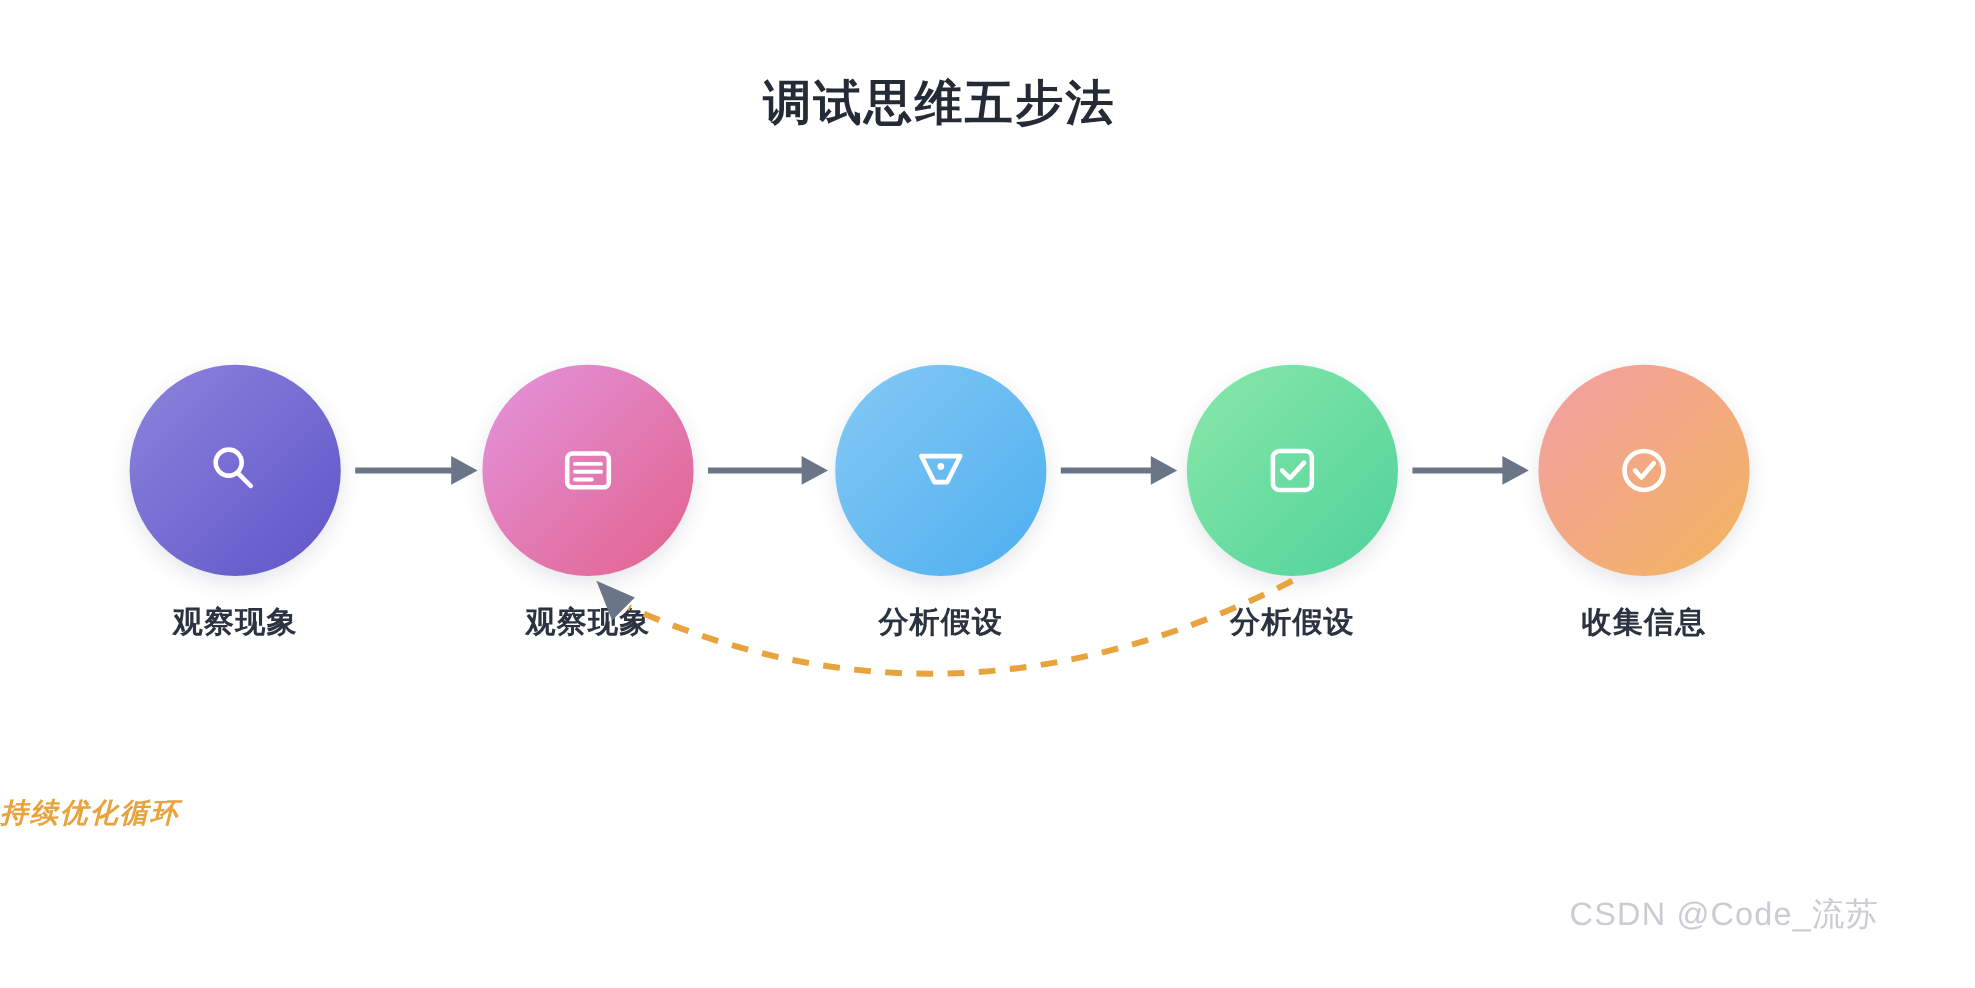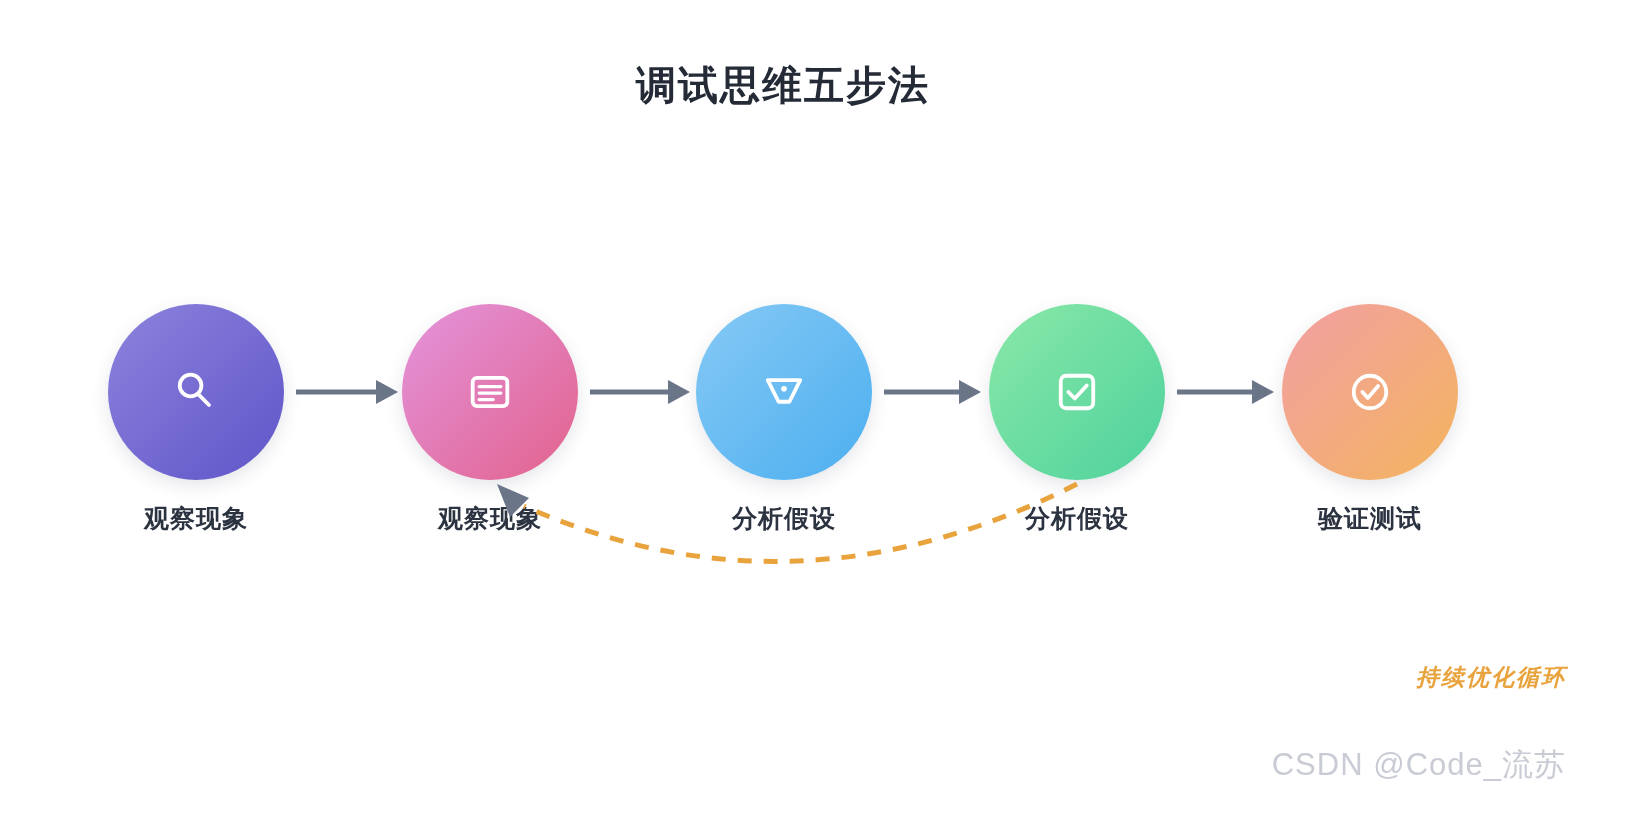--- a/index.html
+++ b/index.html
@@ -68,32 +68,32 @@
     stroke: var(--loop-color, #e8a33d);
     stroke-width: 5;
     fill: none;
     stroke-dasharray: 14 12;
   }
   .loop-label {
     position: absolute;
     left: 0;
     top: 662px;
     width: 1566px;
-    text-align: right;
+    text-align: left;
     font-size: 23px;
     font-style: italic;
     font-weight: 700;
     color: var(--loop-color, #e8a33d);
     letter-spacing: 2px;
   }
   .watermark {
     position: absolute;
     right: 80px;
     top: 744px;
-    font-size: 31px;
+    font-size: 27px;
     color: var(--watermark-color, #c9ccd4);
     letter-spacing: 1px;
   }
 </style>
 </head>
 <body>
 
 <div class="canvas">
 
   <div class="page-title">调试思维五步法</div>
@@ -140,21 +140,21 @@
     <div class="step-label">分析假设</div>
   </div>
 
   <div class="step" style="left:1282px">
     <div class="step-circle" style="background: linear-gradient(135deg, rgb(242, 159, 164), rgb(243, 180, 93));">
       <svg width="52" height="52" viewBox="0 0 48 48">
         <circle cx="24" cy="24" r="15" fill="none" stroke="#ffffff" stroke-width="3.5"></circle>
         <path d="M17 24 L22 29.5 L31.5 18.5" fill="none" stroke="#ffffff" stroke-width="3.5" stroke-linecap="round" stroke-linejoin="round"></path>
       </svg>
     </div>
-    <div class="step-label">验证测试</div>
+    <div class="step-label">收集信息</div>
   </div>
 
   <svg class="overlay-svg" width="1646" height="823" viewBox="0 0 1646 823">
     <g>
       <line class="flow-line" x1="296" y1="392" x2="378" y2="392"></line>
       <polygon class="flow-head" points="376,380 376,404 398,392"></polygon>
     </g>
     <g>
       <line class="flow-line" x1="590" y1="392" x2="670" y2="392"></line>
       <polygon class="flow-head" points="668,380 668,404 690,392"></polygon>

